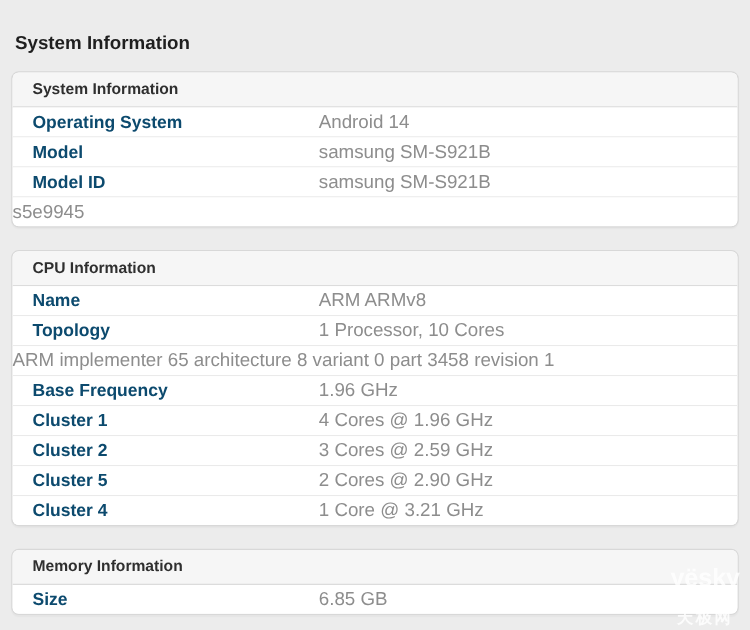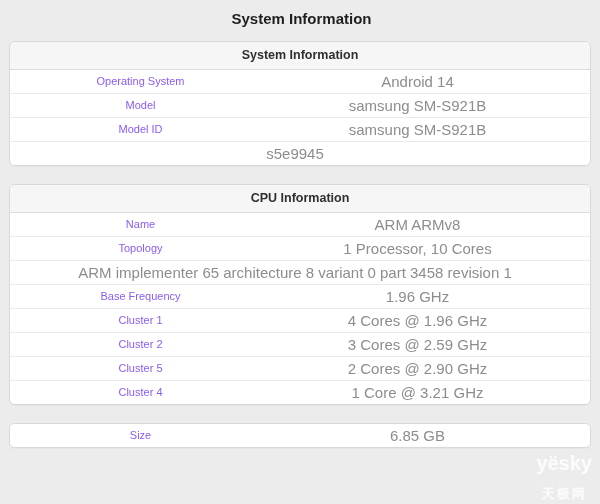--- a/index.html
+++ b/index.html
@@ -5,22 +5,21 @@
   html, body { margin: 0; padding: 0; }
   body {
     width: 600px;
     height: 504px;
     background: #ececec;
     font-family: "Liberation Sans", sans-serif;
     overflow: hidden;
     position: relative;
   }
   .page {
-    padding: 8px 9px 0 9px;
-    text-align: center;
+    padding: 24px 9px 0 9px;
   }
   .page-title {
     font-size: 15px;
     font-weight: bold;
     color: #1f1f1f;
     margin: 2px 0 13px 3px;
     line-height: 18px;
   }
   .card {
     background: #ffffff;
@@ -42,24 +41,25 @@
   .info-table { width: 100%; }
   .info-row {
     display: flex;
     border-bottom: 1px solid #eaeaea;
     background: #ffffff;
   }
   .info-row:last-child { border-bottom: none; }
   .info-label {
     flex: 0 0 229px;
     padding: 5px 0 5px 16px;
-    font-size: 11px;
+    font-size: 14px;
     line-height: 13px;
-    color: #8b5cf6;
+    color: #0c4a6e;
     white-space: nowrap;
+    font-weight: bold;
   }
   .info-value {
     flex: 1 1 auto;
     padding: 5px 10px 5px 0;
     font-size: 15px;
     line-height: 13px;
     color: #8d8d8d;
     white-space: nowrap;
   }
   .watermark {
@@ -158,20 +158,23 @@
   </div>
 
   <div class="info-row">
     <div class="info-label">Cluster 4</div>
     <div class="info-value">1 Core @ 3.21 GHz</div>
   </div>
 </div>
   </div>
 
   <div class="card">
+    <div class="card-header">
+      <span>Memory Information</span>
+    </div>
     <div class="info-table">
   <div class="info-row">
     <div class="info-label">Size</div>
     <div class="info-value">6.85 GB</div>
   </div>
 </div>
   </div>
 </div>
 </div>
 

